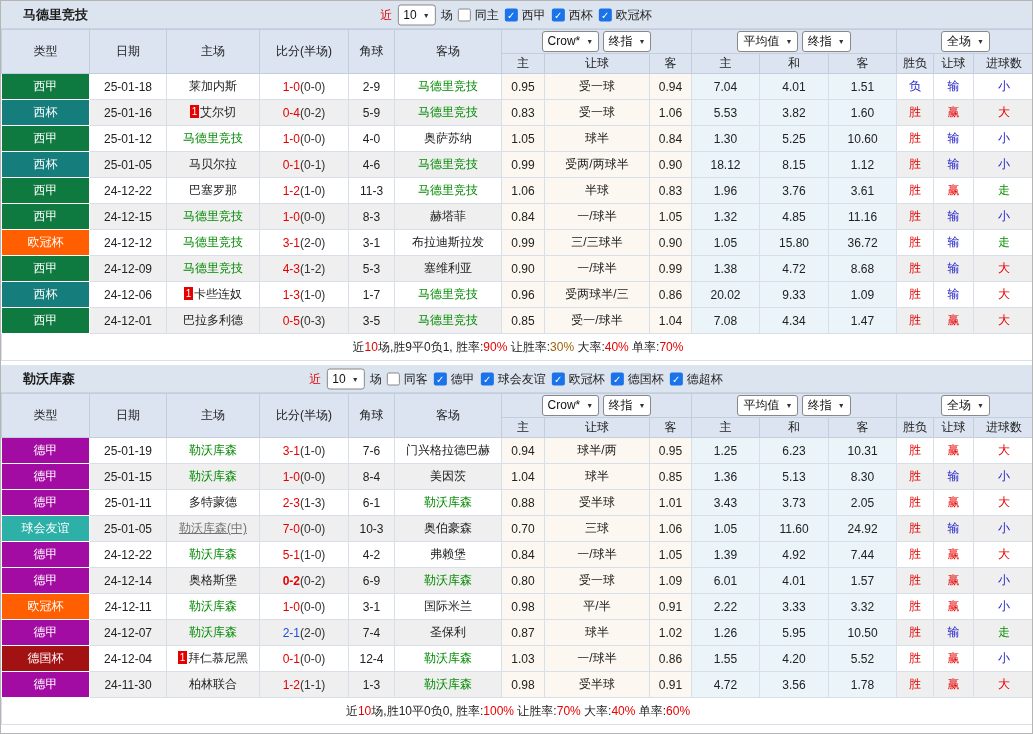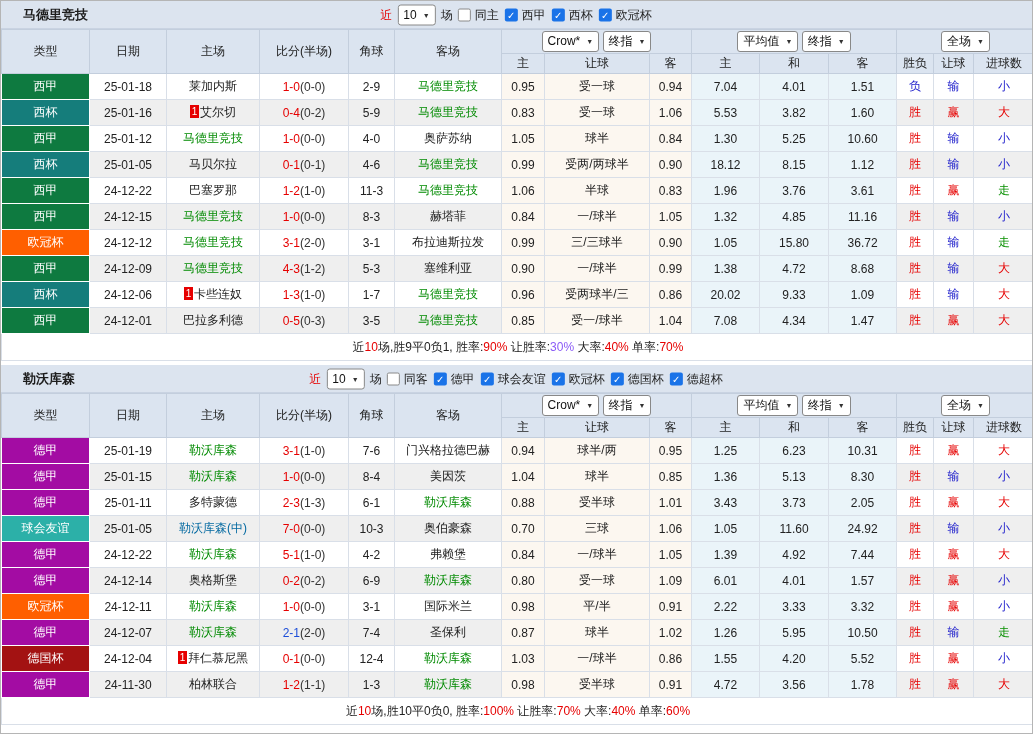--- a/index.html
+++ b/index.html
@@ -299,21 +299,21 @@
     <td class="c-avg">7.08</td>
     <td class="c-avg">4.34</td>
     <td class="c-avg">1.47</td>
     <td class="c-res" style="color: rgb(230, 0, 0);">胜</td>
     <td class="c-res" style="color: rgb(230, 0, 0);">赢</td>
     <td class="c-res" style="color: rgb(230, 0, 0);">大</td>
   </tr>
         </tbody>
       <tfoot>
           <tr>
-            <td colspan="15" class="summary"><span>近</span><span style="color: rgb(230, 0, 0);">10</span><span>场,胜9平0负1, 胜率:</span><span style="color: rgb(230, 0, 0);">90%</span><span> 让胜率:</span><span style="color: #8b5cf6;">30%</span><span> 大率:</span><span style="color: rgb(230, 0, 0);">40%</span><span> 单率:</span><span style="color: rgb(230, 0, 0);">70%</span></td>
+            <td colspan="15" class="summary"><span>近</span><span style="color: rgb(230, 0, 0);">10</span><span>场,胜9平0负1, 胜率:</span><span style="color: rgb(230, 0, 0);">90%</span><span> 让胜率:</span><span style="color: #a16207;">30%</span><span> 大率:</span><span style="color: rgb(230, 0, 0);">40%</span><span> 单率:</span><span style="color: rgb(230, 0, 0);">70%</span></td>
           </tr>
         </tfoot>
     </table>
   </div>
 
   <div class="section">
     <div class="section-head">
       <span class="team-name">勒沃库森</span>
       <span class="filters">
           <span class="f-lbl" style="color: rgb(230, 0, 0);">近</span>
@@ -449,21 +449,21 @@
     <td class="c-avg">3.43</td>
     <td class="c-avg">3.73</td>
     <td class="c-avg">2.05</td>
     <td class="c-res" style="color: rgb(230, 0, 0);">胜</td>
     <td class="c-res" style="color: rgb(230, 0, 0);">赢</td>
     <td class="c-res" style="color: rgb(230, 0, 0);">大</td>
   </tr>
           <tr class="match-row even">
     <td class="c-type" style="background: rgb(44, 176, 168);">球会友谊</td>
     <td class="c-date">25-01-05</td>
-    <td class="c-home"><span style="color: #0369a1;">勒沃库森(中)</span></td>
+    <td class="c-home"><span style="color: #737373; text-decoration: underline;">勒沃库森(中)</span></td>
     <td class="c-score"><span class="score-main" style="color: rgb(230, 0, 0);">7-0</span><span class="score-half">(0-0)</span></td>
     <td class="c-corner">10-3</td>
     <td class="c-away"><span>奥伯豪森</span></td>
     <td class="c-crow">0.70</td>
     <td class="c-crow">三球</td>
     <td class="c-crow">1.06</td>
     <td class="c-avg">1.05</td>
     <td class="c-avg">11.60</td>
     <td class="c-avg">24.92</td>
     <td class="c-res" style="color: rgb(230, 0, 0);">胜</td>
@@ -484,21 +484,21 @@
     <td class="c-avg">4.92</td>
     <td class="c-avg">7.44</td>
     <td class="c-res" style="color: rgb(230, 0, 0);">胜</td>
     <td class="c-res" style="color: rgb(230, 0, 0);">赢</td>
     <td class="c-res" style="color: rgb(230, 0, 0);">大</td>
   </tr>
           <tr class="match-row even">
     <td class="c-type" style="background: rgb(163, 12, 163);">德甲</td>
     <td class="c-date">24-12-14</td>
     <td class="c-home"><span>奥格斯堡</span></td>
-    <td class="c-score"><span class="score-main" style="color: rgb(230, 0, 0);">0-2</span><span class="score-half">(0-2)</span></td>
+    <td class="c-score"><span class="score-main" style="color: rgb(230, 0, 0); font-weight: bold;">0-2</span><span class="score-half">(0-2)</span></td>
     <td class="c-corner">6-9</td>
     <td class="c-away"><span style="color: rgb(0, 138, 0);">勒沃库森</span></td>
     <td class="c-crow">0.80</td>
     <td class="c-crow">受一球</td>
     <td class="c-crow">1.09</td>
     <td class="c-avg">6.01</td>
     <td class="c-avg">4.01</td>
     <td class="c-avg">1.57</td>
     <td class="c-res" style="color: rgb(230, 0, 0);">胜</td>
     <td class="c-res" style="color: rgb(230, 0, 0);">赢</td>

